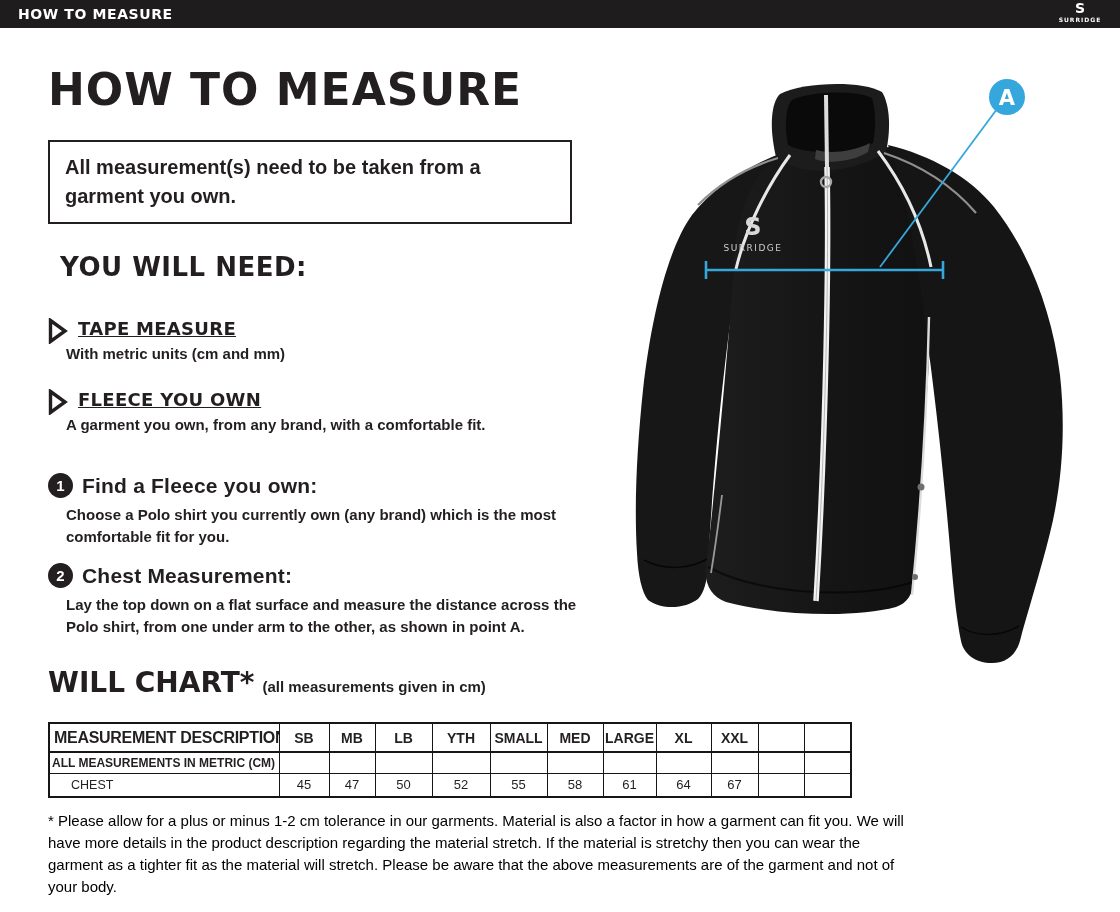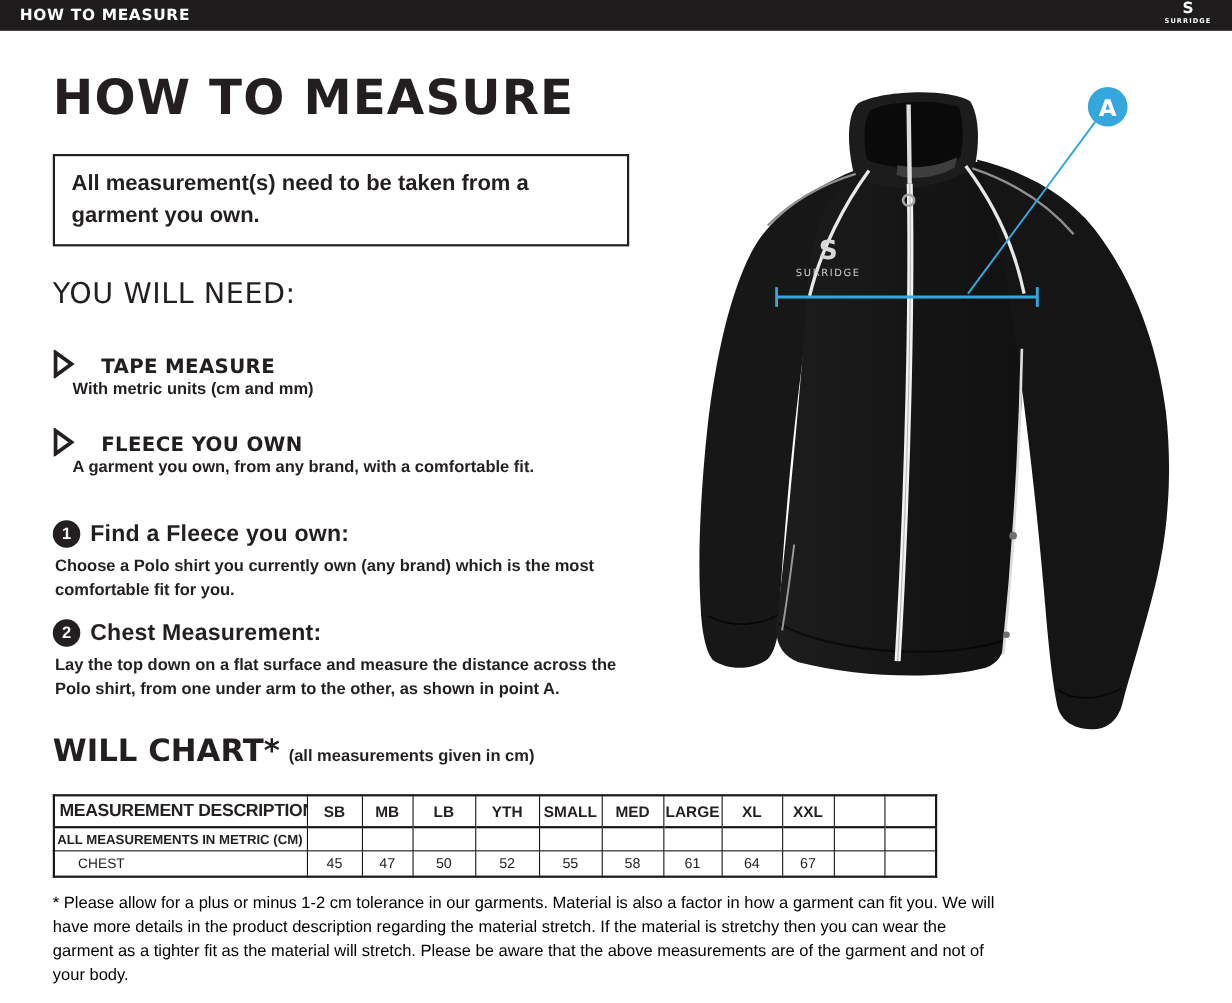--- a/index.html
+++ b/index.html
@@ -26,33 +26,33 @@
   .h1 {
     position:absolute; left:48px; top:64px;
     font-family:"DejaVu Sans", sans-serif; font-weight:bold; font-size:44px; letter-spacing:1px;
   }
   .note-box {
     position:absolute; left:48px; top:140px; width:524px;
     border:2.5px solid #231f20; padding:11px 15px;
     font-weight:bold; font-size:20px; line-height:29px;
   }
   .ywn {
-    position:absolute; left:48px; top:252px;
-    font-family:"DejaVu Sans", sans-serif; font-weight:normal; font-size:26px; letter-spacing:0.5px;
-  }
-  .need-item { position:absolute; left:48px; display:flex; align-items:flex-end; gap:24px; }
+    position:absolute; left:60px; top:252px;
+    font-family:"DejaVu Sans", sans-serif; font-weight:bold; font-size:26px; letter-spacing:0.5px;
+  }
+  .need-item { position:absolute; left:48px; display:flex; align-items:flex-start; gap:10px;text-decoration:underline; }
   .need-title { font-family:"DejaVu Sans", sans-serif; font-weight:bold; font-size:18px; letter-spacing:0.3px; }
   .need-desc { position:absolute; left:50px; font-weight:bold; font-size:15px;margin-left:16px; }
   .step-head { position:absolute; left:48px; display:flex; align-items:center; gap:9px; }
   .step-num {
     width:25px; height:25px; border-radius:50%; background:#231f20; color:#fff;
     font-weight:bold; font-size:15px; display:flex; align-items:center; justify-content:center; flex:0 0 25px;
   }
   .step-title { font-weight:bold; font-size:21px; letter-spacing:0.2px; }
-  .step-desc { position:absolute; left:50px; width:515px; font-weight:bold; font-size:15px; line-height:22px; }
+  .step-desc { position:absolute; left:66px; width:515px; font-weight:bold; font-size:15px; line-height:22px; }
   .sc-head { position:absolute; left:48px; top:666px; display:flex; align-items:baseline; }
   .sc-title { font-family:"DejaVu Sans", sans-serif; font-weight:bold; font-size:28px; }
   .sc-sub { font-weight:bold; font-size:15px; margin-left:8px; }
   
   .sizes {
     position:absolute; left:48px; top:722px; width:802px;
     border-collapse:collapse; table-layout:fixed; border:2px solid #161616;
   }
   .sizes th, .sizes td { border:1px solid #161616; overflow:hidden; white-space:nowrap; }
   .sizes thead th { height:29px; font-size:14px; font-weight:bold; text-align:center; border-bottom:2px solid #161616; }

